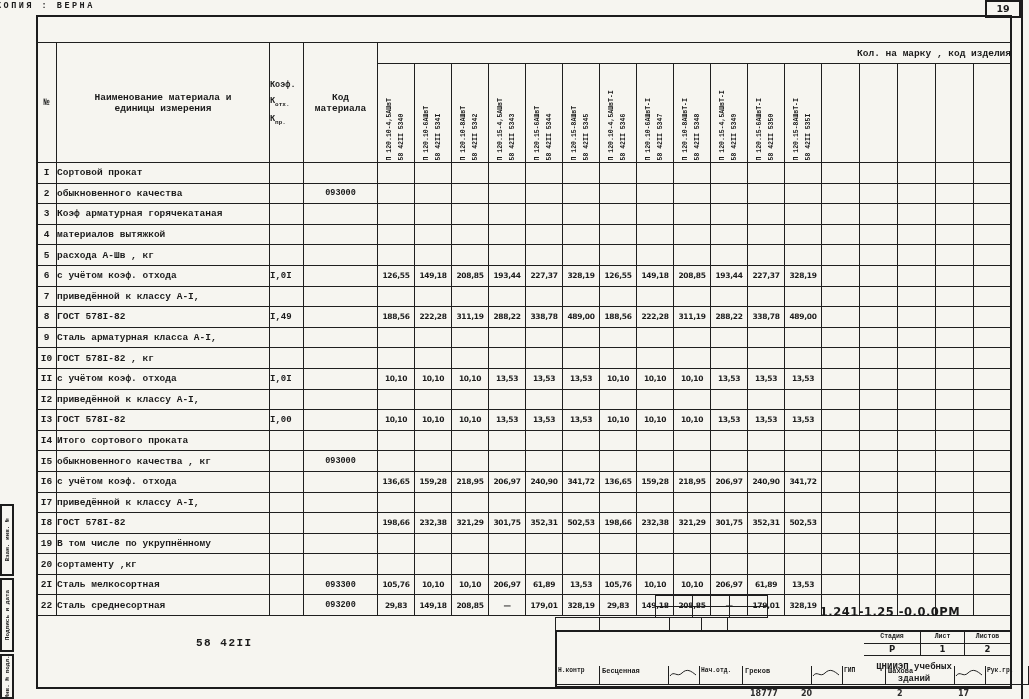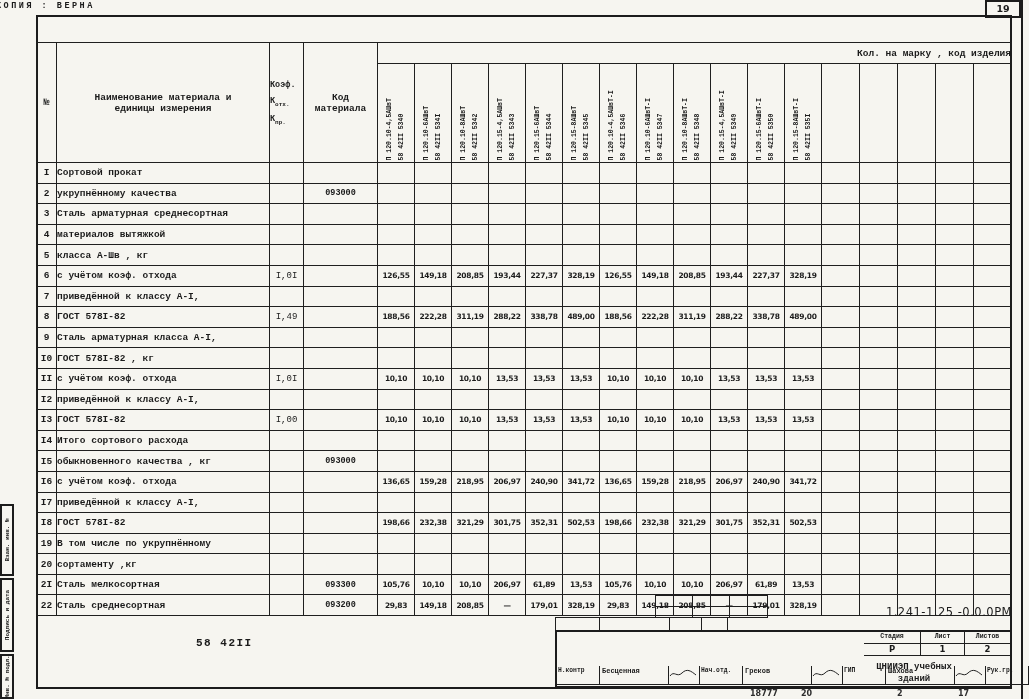--- a/index.html
+++ b/index.html
@@ -23,36 +23,36 @@
   .h-num{font-size:10px;font-weight:bold;text-align:center;}
   .h-name{font-size:9.5px;font-weight:bold;text-align:center;}
   .h-name>div{width:160px;margin:0 auto;}
   .h-coef{font-size:8.5px;font-weight:bold;text-align:left;padding-left:2px;line-height:1.9;margin-left:40px;}
   .h-coef sub{font-size:6px;}
   .h-code{font-size:9.5px;font-weight:bold;text-align:center;}
   .h-code>div{width:66px;margin:16px auto;}
   tbody td{height:19.6px;}
   .cell-num{text-align:center;font-weight:bold;font-size:9.5px;}
   .cell-name{text-align:left;padding-left:5px;font-weight:bold;font-size:9.5px;white-space:nowrap;}
-  .cell-coef{text-align:center;padding-left:3px;font-weight:normal;font-size:9px;}
+  .cell-coef{text-align:left;padding-left:3px;font-weight:bold;font-size:9px;}
   .cell-code{text-align:center;font-weight:bold;font-size:8.5px;}
   .cell-val{text-align:center;font-family:"DejaVu Sans",sans-serif;font-weight:bold;font-size:7.5px;letter-spacing:-0.3px;}
 
   .micro-a{position:absolute;left:655px;top:595px;width:113px;height:23px;border:1px solid #1f1f1f;box-sizing:border-box;
     display:grid;grid-template-columns:37px 37px 1fr;grid-template-rows:1fr 1fr;}
   .micro-a span{border-right:1px solid #1f1f1f;border-bottom:1px solid #1f1f1f;}
   .micro-a span:nth-child(3n){border-right:none;}
   .micro-a span:nth-child(n+4){border-bottom:none;}
   .micro-b{position:absolute;left:555px;top:617px;width:173px;height:13px;border:1px solid #1f1f1f;border-bottom:none;box-sizing:border-box;display:flex;}
   .micro-b span{border-right:1px solid #1f1f1f;}
   .micro-b span:nth-child(1){width:43px}.micro-b span:nth-child(2){width:69px}
   .micro-b span:nth-child(3){width:31px}.micro-b span:nth-child(4){flex:1;border-right:none}
 
-  .designation{position:absolute;left:768px;top:597px;width:244px;height:30px;line-height:30px;text-align:right;
-    font-family:"DejaVu Sans",sans-serif;font-weight:normal;font-size:11.5px;letter-spacing:0.5px;}
+  .designation{position:absolute;left:768px;top:597px;width:244px;height:30px;line-height:30px;text-align:center;
+    font-family:"DejaVu Sans",sans-serif;font-weight:bold;font-size:11.5px;letter-spacing:0.5px;}
   .form-code{position:absolute;left:196px;top:637px;font-size:11px;font-weight:bold;letter-spacing:1.5px;}
 
   .stamp{position:absolute;left:555px;top:630px;width:457px;height:58px;border:2px solid #1c1c1c;box-sizing:border-box;}
   .sig-col{position:absolute;left:0;top:16px;width:173px;height:100%;display:flex;flex-direction:row;align-items:center;}
   .sig-row{flex:1;display:flex;border-bottom:1px solid #1f1f1f;min-height:0;}
   .sig-row:last-child{border-bottom:none;}
   .sig-cell{border-right:1px solid #1f1f1f;overflow:hidden;box-sizing:border-box;}
   .sig-role{width:43px;font-size:6.3px;font-weight:bold;line-height:10px;padding-left:1px;}
   .sig-name{width:69px;font-size:7px;font-weight:bold;line-height:10px;padding-left:2px;}
   .sig-sign{width:31px;}
@@ -223,21 +223,21 @@
         <td class="cell-val"></td>
         <td class="cell-val"></td>
         <td class="cell-val"></td>
         <td class="cell-val"></td>
         <td class="cell-val"></td>
         <td class="cell-val"></td>
         <td class="cell-val"></td>
       </tr>
       <tr style="height: 19.6px;">
         <td class="cell-num">2</td>
-        <td class="cell-name">укрупнённому качества</td>
+        <td class="cell-name">обыкновенного качества</td>
         <td class="cell-coef"></td>
         <td class="cell-code">093000</td>
         <td class="cell-val"></td>
         <td class="cell-val"></td>
         <td class="cell-val"></td>
         <td class="cell-val"></td>
         <td class="cell-val"></td>
         <td class="cell-val"></td>
         <td class="cell-val"></td>
         <td class="cell-val"></td>
@@ -246,21 +246,21 @@
         <td class="cell-val"></td>
         <td class="cell-val"></td>
         <td class="cell-val"></td>
         <td class="cell-val"></td>
         <td class="cell-val"></td>
         <td class="cell-val"></td>
         <td class="cell-val"></td>
       </tr>
       <tr style="height: 19.6px;">
         <td class="cell-num">3</td>
-        <td class="cell-name">Сталь арматурная среднесортная</td>
+        <td class="cell-name">Коэф арматурная горячекатаная</td>
         <td class="cell-coef"></td>
         <td class="cell-code"></td>
         <td class="cell-val"></td>
         <td class="cell-val"></td>
         <td class="cell-val"></td>
         <td class="cell-val"></td>
         <td class="cell-val"></td>
         <td class="cell-val"></td>
         <td class="cell-val"></td>
         <td class="cell-val"></td>
@@ -292,21 +292,21 @@
         <td class="cell-val"></td>
         <td class="cell-val"></td>
         <td class="cell-val"></td>
         <td class="cell-val"></td>
         <td class="cell-val"></td>
         <td class="cell-val"></td>
         <td class="cell-val"></td>
       </tr>
       <tr style="height: 19.6px;">
         <td class="cell-num">5</td>
-        <td class="cell-name">класса А-Шв , кг</td>
+        <td class="cell-name">расхода А-Шв , кг</td>
         <td class="cell-coef"></td>
         <td class="cell-code"></td>
         <td class="cell-val"></td>
         <td class="cell-val"></td>
         <td class="cell-val"></td>
         <td class="cell-val"></td>
         <td class="cell-val"></td>
         <td class="cell-val"></td>
         <td class="cell-val"></td>
         <td class="cell-val"></td>
@@ -499,21 +499,21 @@
         <td class="cell-val">13,53</td>
         <td class="cell-val">13,53</td>
         <td class="cell-val"></td>
         <td class="cell-val"></td>
         <td class="cell-val"></td>
         <td class="cell-val"></td>
         <td class="cell-val"></td>
       </tr>
       <tr style="height: 19.6px;">
         <td class="cell-num">I4</td>
-        <td class="cell-name">Итого сортового расхода</td>
+        <td class="cell-name">Итого сортового проката</td>
         <td class="cell-coef"></td>
         <td class="cell-code"></td>
         <td class="cell-val"></td>
         <td class="cell-val"></td>
         <td class="cell-val"></td>
         <td class="cell-val"></td>
         <td class="cell-val"></td>
         <td class="cell-val"></td>
         <td class="cell-val"></td>
         <td class="cell-val"></td>

